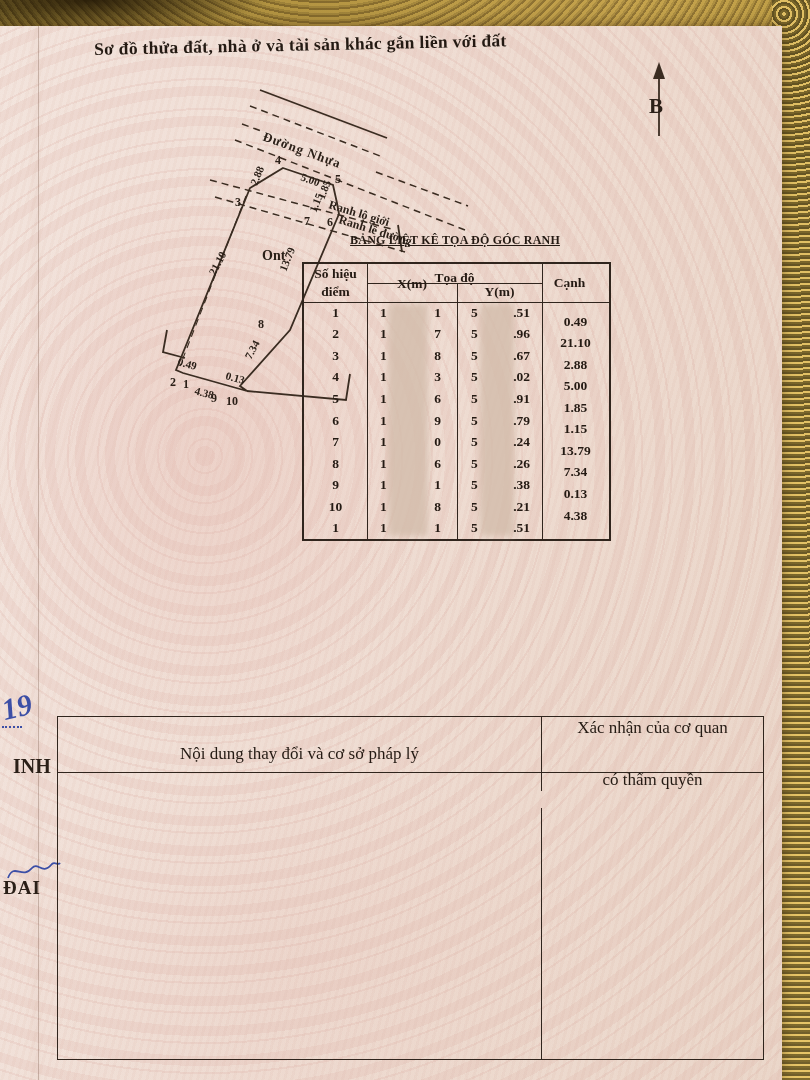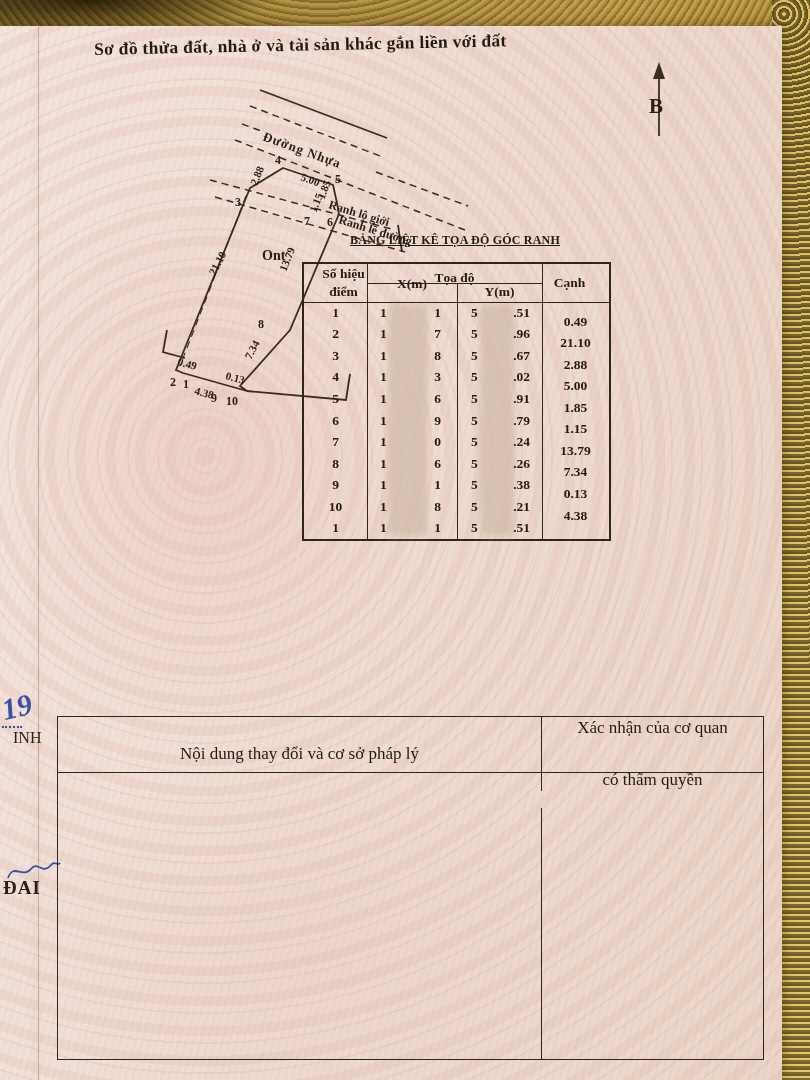--- a/index.html
+++ b/index.html
@@ -71,21 +71,21 @@
     font-size:19px;border-bottom:1.5px solid #30251d;}
   .sec4-head{height:55px;display:grid;grid-template-columns:483px 1fr;border-bottom:1.5px solid #30251d;}
   .sec4-head .c{display:flex;flex-direction:column;justify-content:center;text-align:center;
     font-size:17px;line-height:22px;}
   .sec4-head .c2b{border-left:1.5px solid #30251d;gap:30px;}
   .sec4-vline{position:absolute;left:483px;top:91px;bottom:0;border-left:1.5px solid #30251d;}
   
   .hand19{position:absolute;left:2px;top:664px;font-size:30px;font-style:italic;
     color:#3c4fa6;transform:rotate(-14deg);font-weight:bold;}
   .hand-dots{position:absolute;left:2px;top:700px;width:20px;border-top:2px dotted #3c4fa6;}
-  .mtext1{position:absolute;left:13px;top:703px;font-weight:normal;font-size:16px;color:#2a1f17;}
+  .mtext1{position:absolute;left:13px;top:729px;font-weight:bold;font-size:20px;color:#2a1f17;}
   .mtext2{position:absolute;left:3px;top:808px;font-weight:bold;font-size:19px;letter-spacing:1px;color:#2a1f17;margin-top:43px;}
   #sig{position:absolute;left:6px;top:832px;width:56px;height:26px;overflow:visible;}
 </style>
 </head>
 <body>
 
 <div class="cloth-dark"></div>
 <div class="cloth-right"></div>
 
 <div id="page">
@@ -147,21 +147,21 @@
 
   <div class="ctable-title">BẢNG LIỆT KÊ TỌA ĐỘ GÓC RANH</div>
   <div class="ctable">
     <div class="redact r1"></div>
     <div class="redact r2"></div>
     <div class="vline" style="left:63px"></div>
     <div class="vline" style="left:153px;top:19px"></div>
     <div class="vline" style="left:238px"></div>
     <div class="hline" style="top:19px;left:63px;width:175px"></div>
     <div class="hline" style="top:38px;width:100%"></div>
-    <div class="hcell" style="left:8px;top:1px;width:63px">
+    <div class="hcell" style="left:0;top:1px;width:63px">
       <div>Số hiệu</div>
       <div>điểm</div>
     </div>
     <div class="hcell" style="left:63px;top:5px;width:175px">Tọa độ</div>
     <div class="hcell" style="left:63px;top:11px;width:90px">X(m)</div>
     <div class="hcell" style="left:153px;top:19px;width:85px">Y(m)</div>
     <div class="hcell" style="left:238px;top:10px;width:55px">Cạnh</div>
     <div id="coord-rows">
         <div class="trow">
           <div class="tc">1</div>

